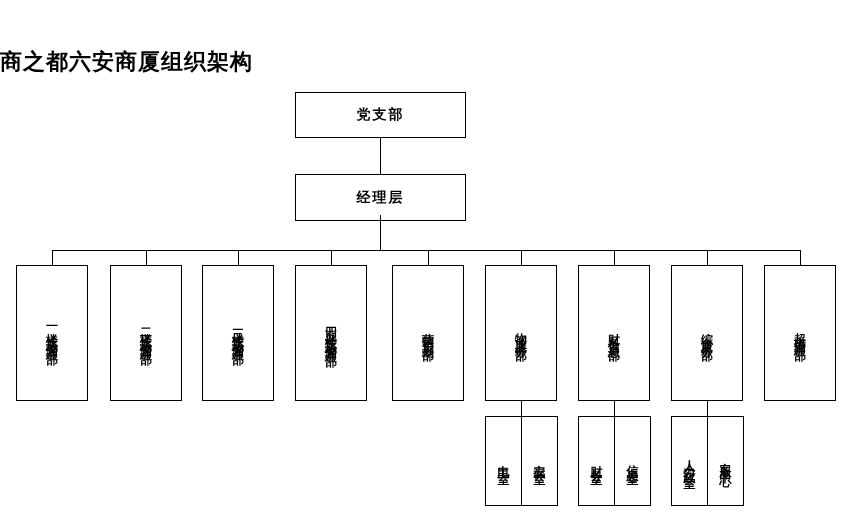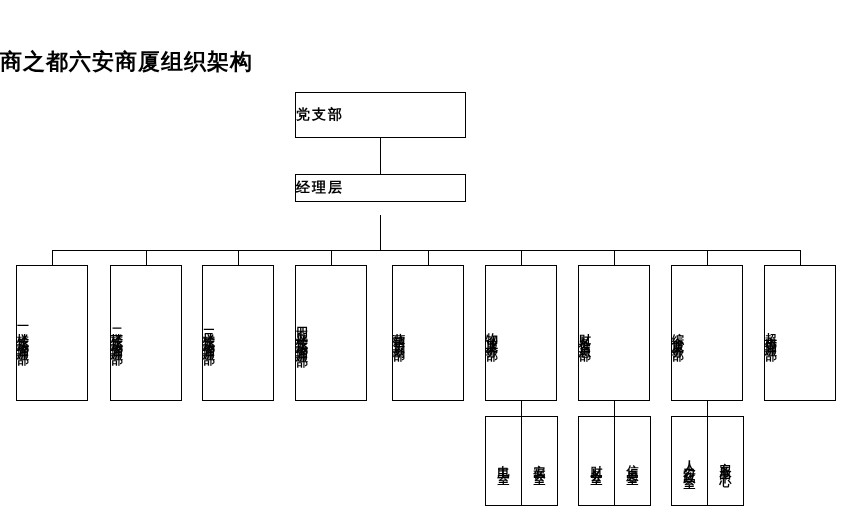--- a/index.html
+++ b/index.html
@@ -27,21 +27,21 @@
     letter-spacing: 1px;
     white-space: nowrap;
   }
   .box {
     position: absolute;
     border: 1px solid #000000;
     background: #ffffff;
     box-sizing: border-box;
     display: flex;
     align-items: center;
-    justify-content: flex-start;
+    justify-content: center;
   }
   .top-box {
     left: 295px;
     width: 171px;
     font-size: 14px;
     font-weight: bold;
     letter-spacing: 2px;
   }
   .dept-box {
     top: 265px;
@@ -84,21 +84,21 @@
 </head>
 <body>
 
 <div class="canvas">
 
   <div class="chart-title">商之都六安商厦组织架构</div>
 
   <div class="box top-box" style="top:92px;height:46px">
     <span>党支部</span>
   </div>
-  <div class="box top-box" style="top:174px;height:28px">
+  <div class="box top-box" style="top:174px;height:47px">
     <span>经理层</span>
   </div>
 
   <div class="line v" style="left:380px;top:138px;height:36px"></div>
   <div class="line v" style="left:380px;top:215px;height:35px"></div>
   <div class="line h" style="left:52px;top:250px;width:749px"></div>
 
   <div class="line v" style="left:52px;top:250px;height:15px"></div>
   <div class="line v" style="left:146px;top:250px;height:15px"></div>
   <div class="line v" style="left:238px;top:250px;height:15px"></div>

